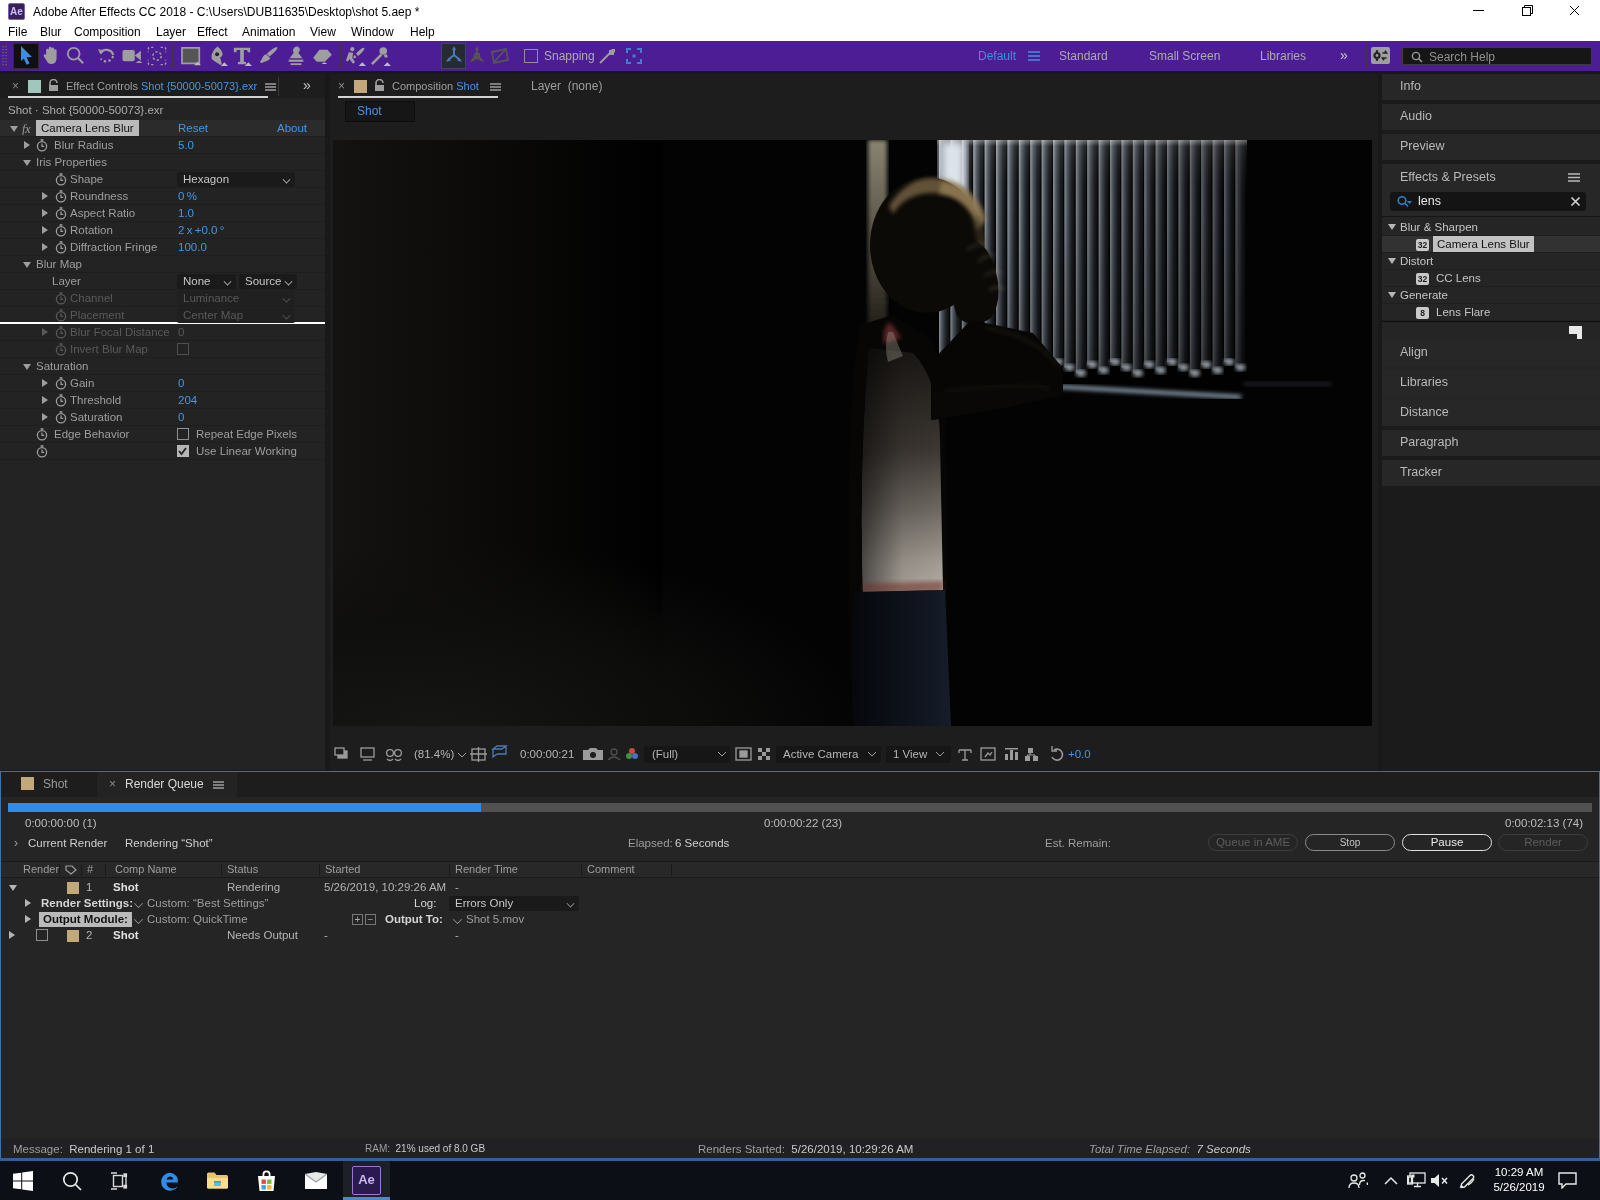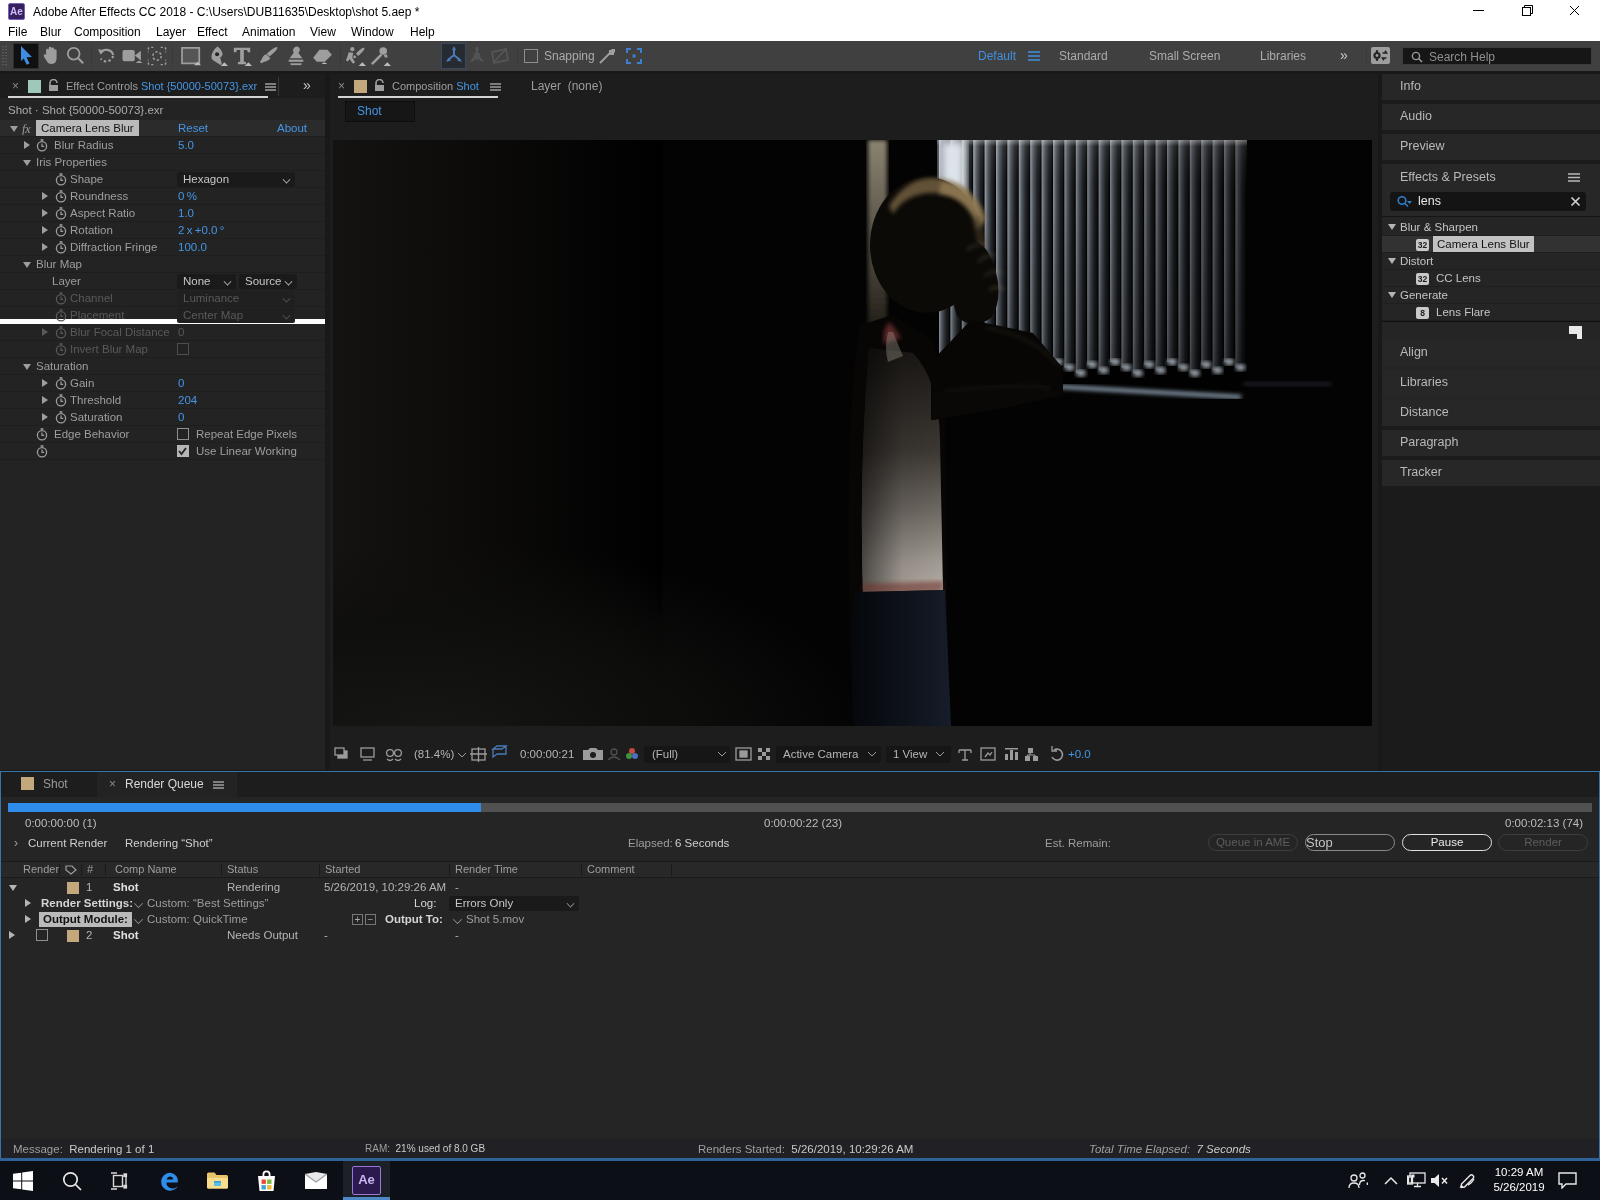--- a/index.html
+++ b/index.html
@@ -5,21 +5,21 @@
 html,body{margin:0;padding:0;background:#000;}
 *{-webkit-font-smoothing:antialiased;}
 #root{position:relative;width:1600px;height:1200px;overflow:hidden;
   font-family:"Liberation Sans",sans-serif;background:#191919;}
 .abs{position:absolute;}
 .t{position:absolute;white-space:nowrap;}
 
 #titlebar{position:absolute;left:0;top:0;width:1600px;height:22px;background:#ffffff;}
 #menubar{position:absolute;left:0;top:22px;width:1600px;height:19px;background:#ffffff;}
 .menuitem{position:absolute;top:3px;font-size:12px;color:#000;}
-#toolbar{position:absolute;left:0;top:41px;width:1600px;height:30px;background:#404040;}
+#toolbar{position:absolute;left:0;top:41px;width:1600px;height:30px;background:#4c1d95;}
 .sep{position:absolute;top:4px;width:1px;height:22px;background:#3a3a3a;}
 .wslabel{position:absolute;top:8px;font-size:12px;color:#ababab;}
 
 .panel{position:absolute;background:#232323;}
 .tabbar{position:absolute;left:0;top:0;right:0;height:25px;background:#1d1d1d;}
 .blue{color:#4596e5;}
 .cb{position:absolute;width:12px;height:12px;border:1.5px solid #8f8f8f;box-sizing:border-box;background:transparent;}
 
 #rq{position:absolute;left:0;top:771px;width:1600px;height:389px;background:#252525;border:1px solid #3a72ab;box-sizing:border-box;}
 
@@ -317,21 +317,21 @@
           </div>
           <div style="position:absolute;white-space:nowrap;left:0;top:170px;width:326px;height:17px;border-bottom:1px solid #1e1e1e;box-sizing:border-box;line-height:16px;">
             <svg style="position:absolute;left:55px;top:2px" width="12" height="13" viewBox="0 0 12 13">
               <circle cx="6" cy="7.2" r="4.6" fill="none" stroke="#595959" stroke-width="1.3"></circle>
               <rect x="4.6" y="0.2" width="2.8" height="1.6" fill="#595959"></rect>
               <path d="M6 4.6 V7.4 H8.2" stroke="#595959" stroke-width="1.2" fill="none"></path>
             </svg>
             <div style="position:absolute;left:70px;color:#595959">Channel</div>
             <div style="position:absolute;left:177px;top:1px;width:118px;height:15px;background:#202020;border-radius:2px;color:#595959;line-height:15px;padding-left:6px;box-sizing:border-box">Luminance<div style="position:absolute;right:5px;top:3.5px;width:6px;height:6px;border-right:1.2px solid #595959;border-bottom:1.2px solid #595959;transform:rotate(45deg) scale(.8)"></div></div>
           </div>
-          <div style="position:absolute;white-space:nowrap;left:0;top:187px;width:326px;height:17px;border-bottom:5px solid #ffffff;box-sizing:border-box;line-height:16px;">
+          <div style="position:absolute;white-space:nowrap;left:0;top:187px;width:326px;height:17px;border-bottom:2px solid #ffffff;box-sizing:border-box;line-height:16px;">
             <svg style="position:absolute;left:55px;top:2px" width="12" height="13" viewBox="0 0 12 13">
               <circle cx="6" cy="7.2" r="4.6" fill="none" stroke="#595959" stroke-width="1.3"></circle>
               <rect x="4.6" y="0.2" width="2.8" height="1.6" fill="#595959"></rect>
               <path d="M6 4.6 V7.4 H8.2" stroke="#595959" stroke-width="1.2" fill="none"></path>
             </svg>
             <div style="position:absolute;left:70px;color:#595959">Placement</div>
             <div style="position:absolute;left:177px;top:1px;width:118px;height:15px;background:#202020;border-radius:2px;color:#595959;line-height:15px;padding-left:6px;box-sizing:border-box">Center Map<div style="position:absolute;right:5px;top:3.5px;width:6px;height:6px;border-right:1.2px solid #595959;border-bottom:1.2px solid #595959;transform:rotate(45deg) scale(.8)"></div></div>
           </div>
           <div style="position:absolute;white-space:nowrap;left:0;top:204px;width:326px;height:17px;border-bottom:1px solid #1e1e1e;box-sizing:border-box;line-height:16px;">
             <div style="position:absolute;left:42px;top:4px;width:0;height:0;border-top:4px solid transparent;border-bottom:4px solid transparent;border-left:6px solid #595959"></div>
@@ -767,21 +767,21 @@
       <div style="position:absolute;white-space:nowrap;left:24px;top:45px;font-size:11.5px;color:#bdbdbd;">0:00:00:00 (1)</div>
       <div style="position:absolute;white-space:nowrap;left:763px;top:45px;font-size:11.5px;color:#bdbdbd;">0:00:00:22 (23)</div>
       <div style="position:absolute;white-space:nowrap;left:1504px;top:45px;font-size:11.5px;color:#bdbdbd;">0:00:02:13 (74)</div>
       <div style="position:absolute;white-space:nowrap;left:13px;top:64px;font-size:12px;color:#9e9e9e;">›</div>
       <div style="position:absolute;white-space:nowrap;left:27px;top:65px;font-size:11.5px;color:#cfcfcf;">Current Render</div>
       <div style="position:absolute;white-space:nowrap;left:124px;top:65px;font-size:11.5px;color:#cfcfcf;">Rendering “Shot”</div>
       <div style="position:absolute;white-space:nowrap;left:627px;top:65px;font-size:11.5px;color:#9e9e9e;">Elapsed:</div>
       <div style="position:absolute;white-space:nowrap;left:674px;top:65px;font-size:11.5px;color:#cfcfcf;">6 Seconds</div>
       <div style="position:absolute;white-space:nowrap;left:1044px;top:65px;font-size:11.5px;color:#9e9e9e;">Est. Remain:</div>
       <div style="position:absolute;white-space:nowrap;left:1207px;top:62px;width:90px;height:17px;border-radius:9px;border:1px solid #3d3d3d;box-sizing:border-box;font-size:11.5px;color:#5d5d5d;text-align:center;line-height:15px;">Queue in AME</div>
-      <div style="position:absolute;white-space:nowrap;left:1304px;top:62px;width:90px;height:17px;border-radius:9px;border:1px solid #8a8a8a;box-sizing:border-box;font-size:13px;color:#c3c3c3;line-height:15px;">Stop</div>
+      <div style="position:absolute;white-space:nowrap;left:1304px;top:62px;width:90px;height:17px;border-radius:9px;border:1px solid #8a8a8a;box-sizing:border-box;font-size:10px;color:#c3c3c3;text-align:center;line-height:15px;">Stop</div>
       <div style="position:absolute;white-space:nowrap;left:1401px;top:62px;width:90px;height:17px;border-radius:9px;border:1px solid #e0e0e0;box-sizing:border-box;font-size:11.5px;color:#e8e8e8;text-align:center;line-height:15px;">Pause</div>
       <div style="position:absolute;white-space:nowrap;left:1497px;top:62px;width:90px;height:17px;border-radius:9px;border:1px solid #3d3d3d;box-sizing:border-box;font-size:11.5px;color:#5d5d5d;text-align:center;line-height:15px;">Render</div>
       <div style="position:absolute;white-space:nowrap;left:0;top:89px;width:1598px;height:17px;background:#282828;border-top:1px solid #1a1a1a;border-bottom:1px solid #1a1a1a;box-sizing:border-box;font-size:11px;color:#9e9e9e;">
         <div style="position:absolute;white-space:nowrap;left:22px;top:1px;">Render</div>
         <div style="position:absolute;white-space:nowrap;left:86px;top:1px;">#</div>
         <div style="position:absolute;white-space:nowrap;left:114px;top:1px;">Comp Name</div>
         <div style="position:absolute;white-space:nowrap;left:226px;top:1px;">Status</div>
         <div style="position:absolute;white-space:nowrap;left:324px;top:1px;">Started</div>
         <div style="position:absolute;white-space:nowrap;left:454px;top:1px;">Render Time</div>
         <div style="position:absolute;white-space:nowrap;left:586px;top:1px;">Comment</div>

